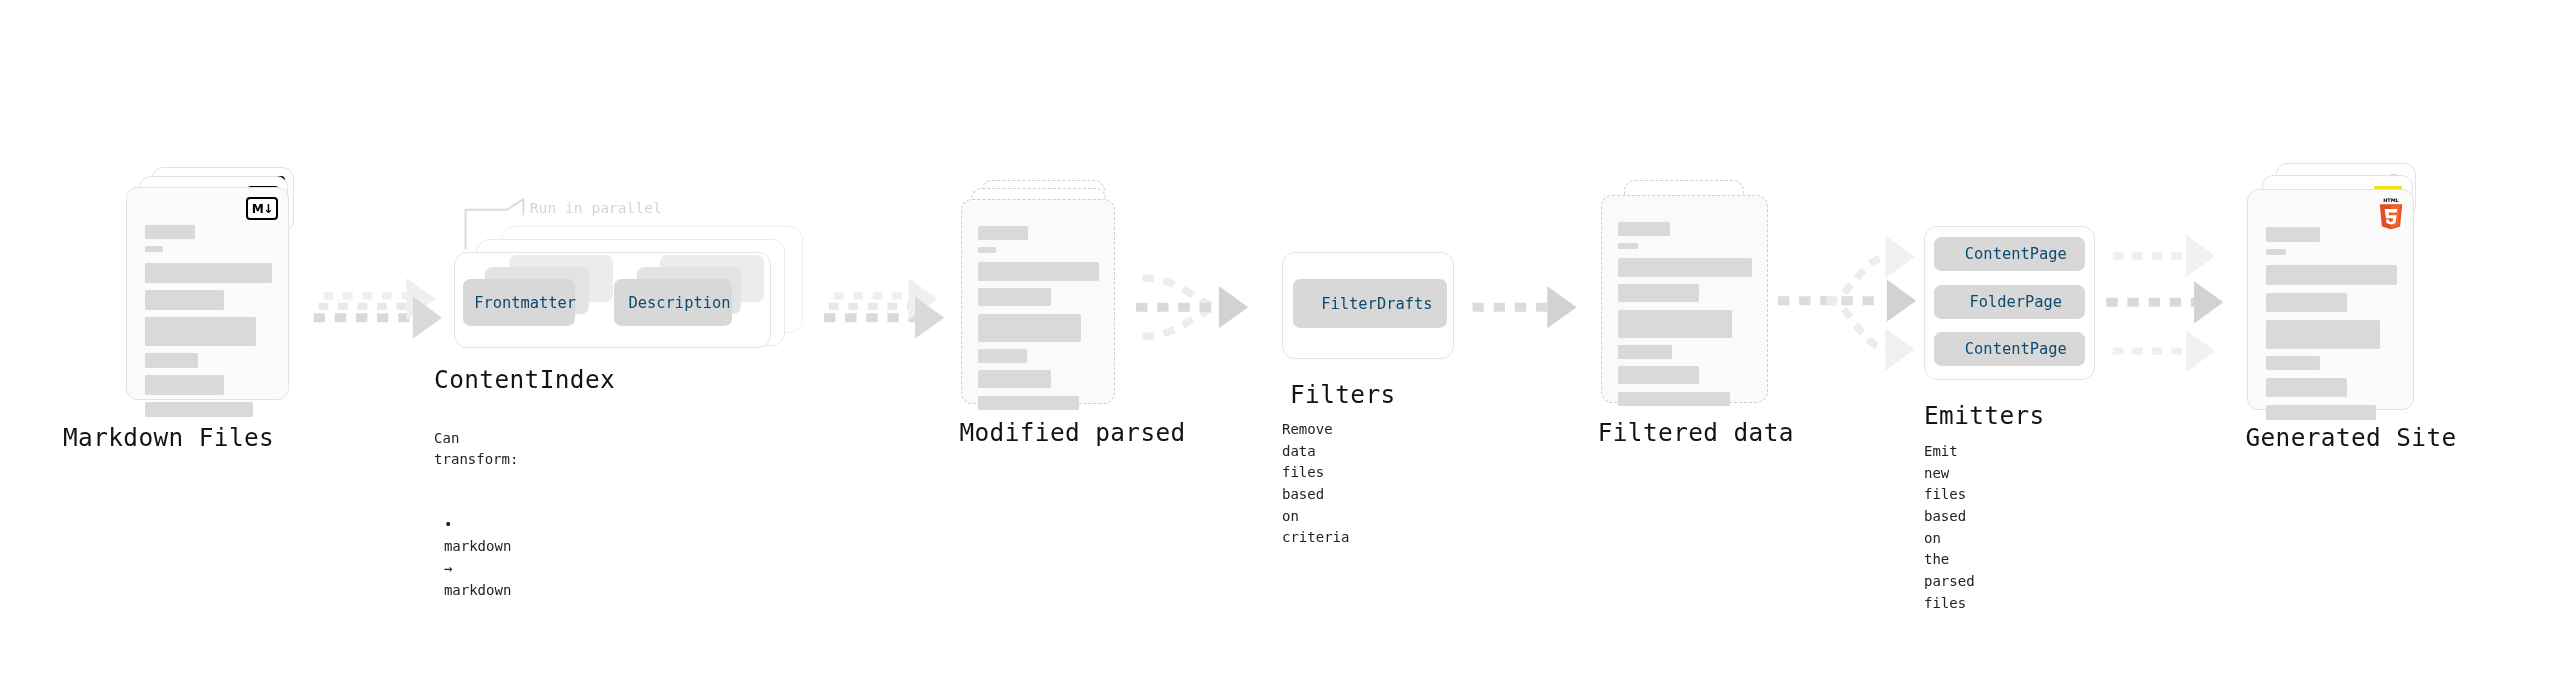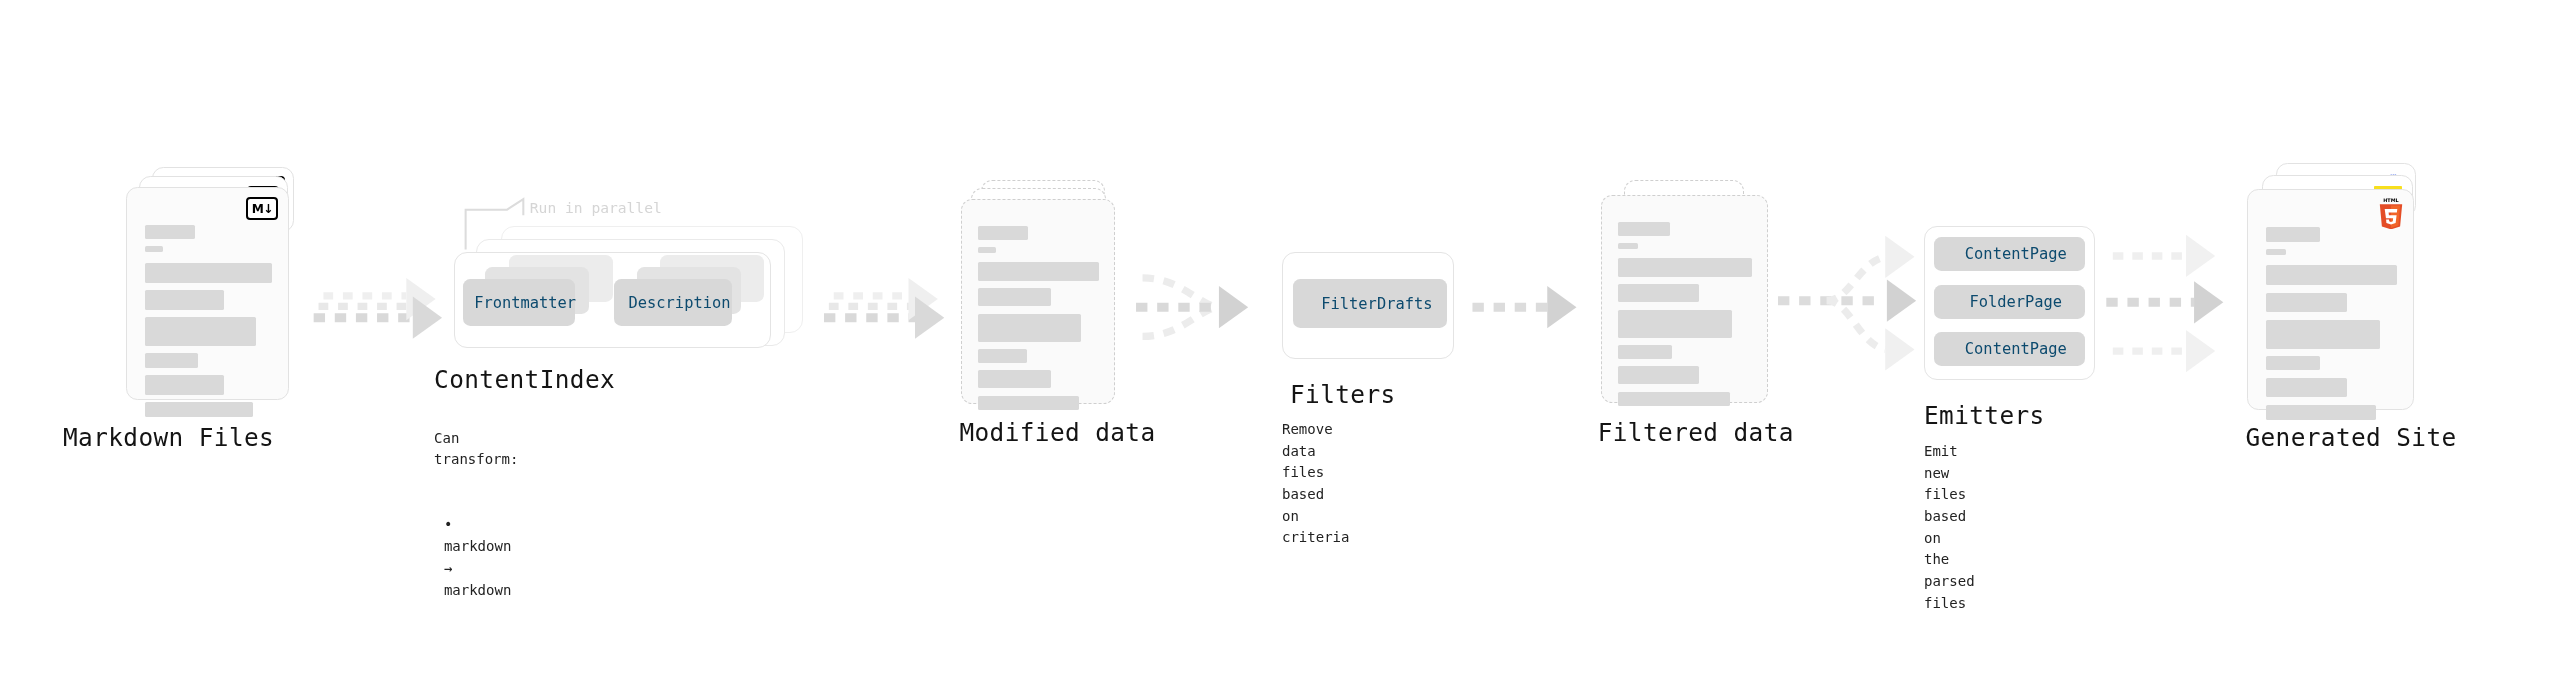--- a/index.html
+++ b/index.html
@@ -271,21 +271,21 @@
           <div class="bar" style="width:18px;height:5.7px;margin-bottom:9.8px;"></div>
           <div class="bar" style="width:100%;height:18.7px;"></div>
           <div class="bar" style="width:60%;height:18px;"></div>
           <div class="bar" style="width:85%;height:28px;"></div>
           <div class="bar" style="width:40%;height:14px;"></div>
           <div class="bar" style="width:60%;height:18px;"></div>
           <div class="bar" style="width:83%;height:14.6px;"></div>
         </div>
       </div>
     </div>
-    <div class="stage-title" style="position:absolute;left:-1.6px;top:240px;">Modified data</div>
+    <div class="stage-title" style="position:absolute;left:-1.6px;top:240px;">Modified parsed</div>
   </div>
 
   <div class="stage" style="left:1282px; top:252px;">
     <div class="groupbox" style="left:0px;top:0px;width:172px;height:107px;"></div>
     <div class="chip" style="left:11.4px;top:27px;width:154px;height:49px;">
       <span>FilterDrafts</span>
     </div>
     <div class="stage-title" style="position:absolute;left:8px;top:130px;">Filters</div>
     <div class="stage-desc" style="position:absolute;left:0px;top:167px;">Remove data files based
 on criteria</div>

